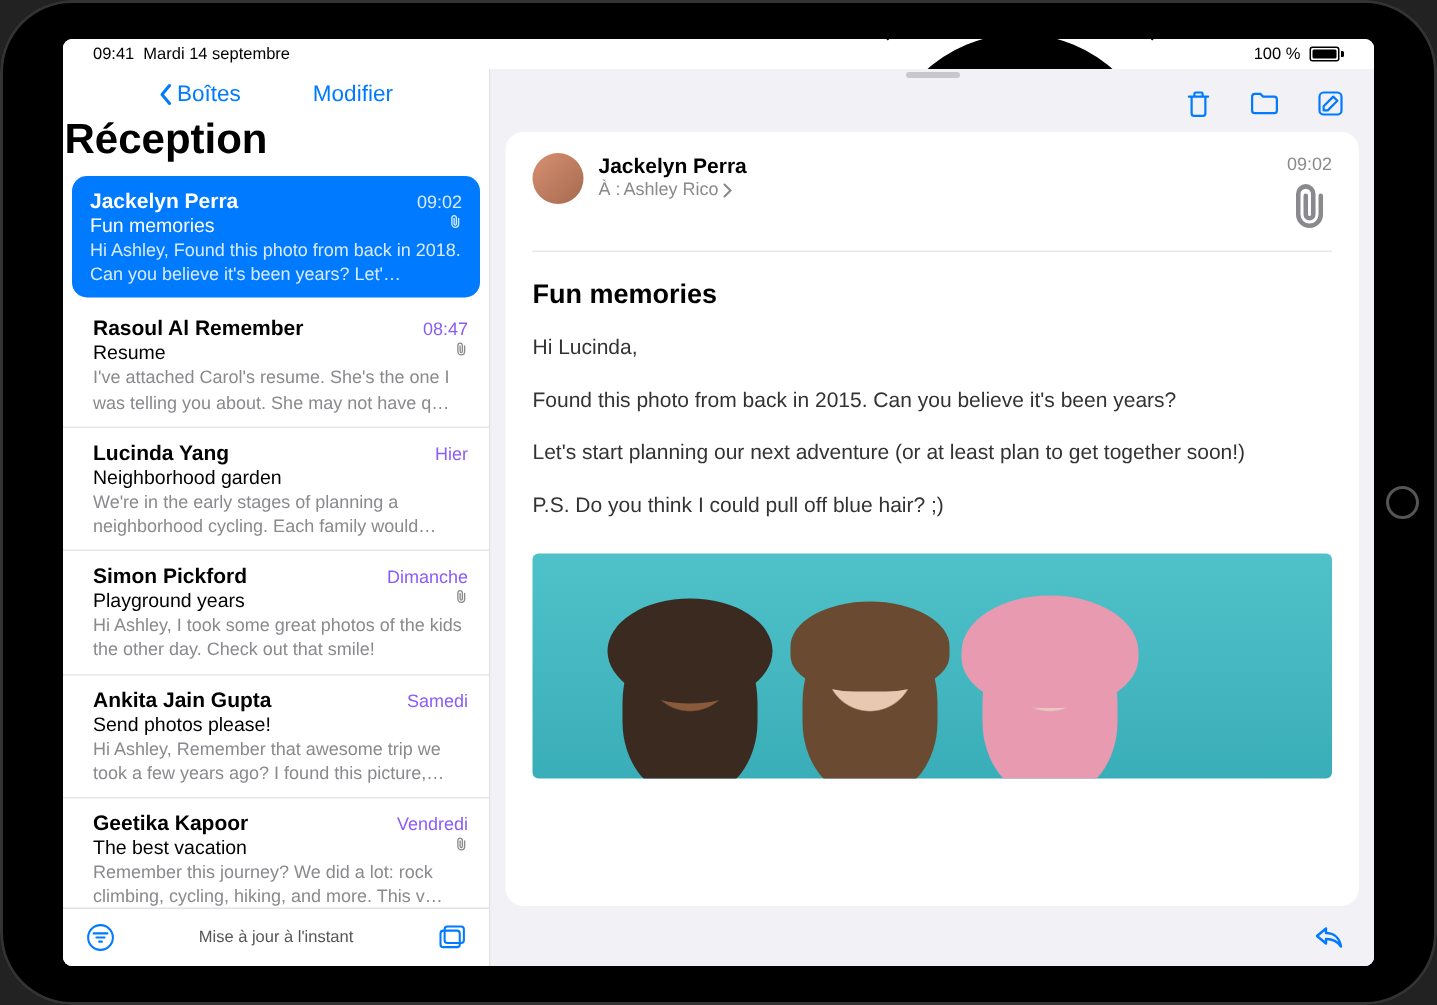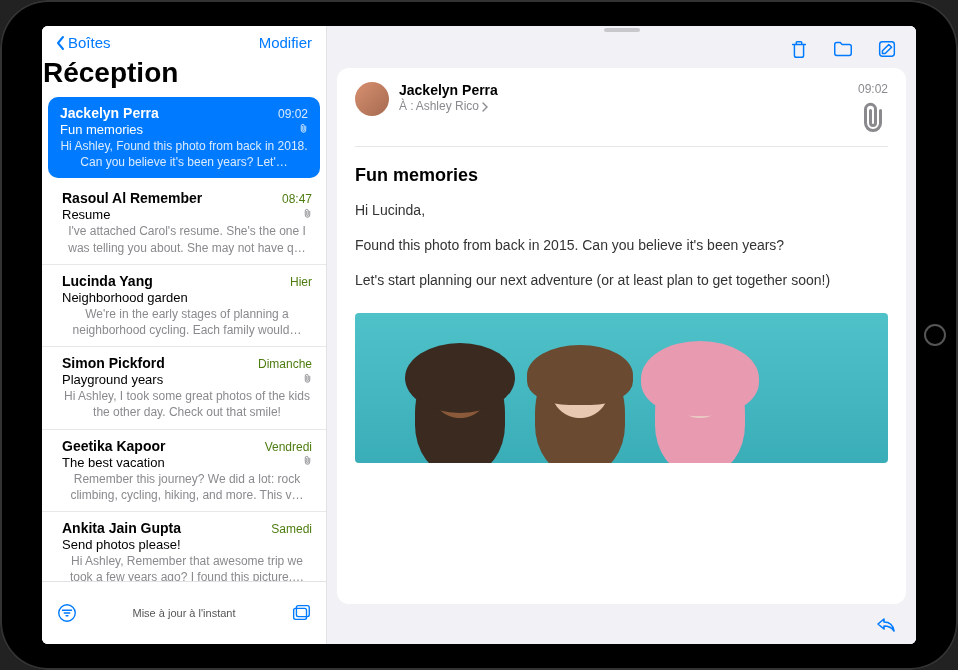--- a/index.html
+++ b/index.html
@@ -8,38 +8,38 @@
 .home-btn { position: absolute; right: 12px; top: 50%; transform: translateY(-50%); width: 22px; height: 22px; border: 2px solid #555; border-radius: 50%; }
 .screen { width: 100%; height: 100%; background: #f4f4f6; border-radius: 6px; overflow: hidden; display: flex; flex-direction: column; }
 .status-bar { height: 20px; display: flex; justify-content: space-between; align-items: center; padding: 0 20px; font-size: 11px; color: #000; background: #fff; }
 .status-left, .status-right { display: flex; align-items: center; gap: 6px; }
 .battery-icon { display: inline-flex; align-items: center; }
 .battery-body { width: 20px; height: 10px; border: 1px solid #000; border-radius: 2px; position: relative; }
 .battery-fill { position: absolute; inset: 1px; background: #000; border-radius: 1px; }
 .battery-tip { width: 2px; height: 4px; background: #000; margin-left: 1px; border-radius: 0 1px 1px 0; }
 .app { flex: 1; display: flex; background: #f2f2f6; overflow: hidden; }
 .sidebar { width: 285px; background: #fff; display: flex; flex-direction: column; border-right: 1px solid #e2e2e4; }
-.sb-nav { display: flex; justify-content: space-between; align-items: center; padding: 8px 14px 4px; }
+.sb-nav { display: flex; justify-content: center; align-items: center; padding: 8px 14px 4px; }
 .sb-back { color: #007aff; font-size: 15px; display: flex; align-items: center; gap: 2px; cursor: pointer; }
 .sb-edit { color: #007aff; font-size: 15px; cursor: pointer; margin-left: 48px; }
 .sb-title { font-size: 28px; font-weight: 700; padding: 2px 1px 8px; }
 .mail-list { flex: 1; overflow-y: auto; }
 .mail-item { padding: 8px 14px 8px 20px; border-bottom: 1px solid #e8e8ea; cursor: pointer; }
 .mail-item.selected { background: #007aff; color: #fff; border-radius: 10px; margin: 0 6px 4px; border-bottom: none; padding: 8px 12px; }
 .mail-row1 { display: flex; justify-content: space-between; align-items: baseline; }
 .mail-sender { font-weight: 600; font-size: 14px; }
-.mail-time { font-size: 12px; color: #4d7c0f; }
+.mail-time { font-size: 12px; color: #8b5cf6; }
 .mail-item.selected .mail-time { color: rgba(255,255,255,0.85); }
 .mail-subj-row { display: flex; justify-content: space-between; align-items: center; }
 .mail-subject { font-size: 13px; margin-top: 1px; }
-.mail-preview { font-size: 12px; color: #8a8a8e; margin-top: 1px; line-height: 1.35; max-height: 2.7em; overflow: hidden; text-align: center; }
+.mail-preview { font-size: 12px; color: #8a8a8e; margin-top: 1px; line-height: 1.35; max-height: 2.7em; overflow: hidden; }
 .mail-item.selected .mail-preview { color: rgba(255,255,255,0.85); }
 .attach-dot { font-size: 11px; color: #8a8a8e; }
 .mail-item.selected .attach-dot { color: rgba(255,255,255,0.85); }
-.sb-footer { display: flex; justify-content: space-between; align-items: center; padding: 20px 14px; border-top: 1px solid #e2e2e4; font-size: 11px; color: #555; }
+.sb-footer { display: flex; justify-content: space-between; align-items: center; padding: 8px 14px; border-top: 1px solid #e2e2e4; font-size: 11px; color: #555; }
 .sb-footer .icon-btn { color: #007aff; cursor: pointer; width: 22px; height: 22px; display: flex; align-items: center; justify-content: center; }
 .content { flex: 1; display: flex; flex-direction: column; background: #f2f2f6; position: relative; }
 .grabber { align-self: center; width: 36px; height: 4px; background: #c8c8cc; border-radius: 2px; margin-top: 2px; }
 .toolbar { display: flex; justify-content: flex-end; gap: 22px; padding: 6px 18px 8px; }
 .tb-btn { color: #007aff; cursor: pointer; width: 22px; height: 22px; display:flex; align-items:center; justify-content:center; }
 .message-card { margin: 0 10px; background: #fff; border-radius: 12px; flex: 1; padding: 14px 18px; overflow: hidden; display: flex; flex-direction: column; position: relative; }
 .msg-header { display: flex; gap: 10px; border-bottom: 1px solid #e8e8ea; padding-bottom: 8px; }
 .avatar { width: 34px; height: 34px; border-radius: 50%; background: linear-gradient(135deg,#d89070,#a56a50); flex-shrink: 0; }
 .msg-from { font-weight: 600; font-size: 14px; }
 .msg-to { font-size: 12px; color: #8a8a8e; margin-top: 1px; display: flex; align-items: center; gap: 2px; }
@@ -61,20 +61,40 @@
 .reply-btn { color: #007aff; cursor: pointer; width: 24px; height: 24px; }
 svg { width: 100%; height: 100%; }
 </style>
 </head>
 <body>
 
 <div class="device">
   <div class="home-btn"></div>
   <div class="screen">
 
+    <div class="status-bar">
+      <div class="status-left">
+        <span>09:41</span>
+        <span>Mardi 14 septembre</span>
+      </div>
+      <div class="status-right">
+        <span>
+          <svg viewBox="0 0 16 12">
+              <path d="M8 10.5a1.2 1.2 0 100-2.4 1.2 1.2 0 000 2.4zM4.5 6.8a5 5 0 017 0l-1 1a3.6 3.6 0 00-5 0zM2.3 4.6a8 8 0 0111.4 0l-1 1a6.6 6.6 0 00-9.4 0z" fill="#000"></path>
+            </svg>
+        </span>
+        <span>100 %</span>
+        <span class="battery-icon">
+          <span class="battery-body">
+              <span class="battery-fill"></span>
+            </span>
+            <span class="battery-tip"></span>
+        </span>
+      </div>
+    </div>
 
     <div class="app">
 
       <div class="sidebar">
         <div class="sb-nav">
           <div class="sb-back">
             <span style="width:10px;height:16px;display:inline-block">
               <svg viewBox="0 0 10 16">
                   <path d="M7 2L2 8l5 6" stroke="#007aff" stroke-width="2" fill="none" stroke-linecap="round" stroke-linejoin="round"></path>
                 </svg>
@@ -130,40 +150,40 @@
               <div class="mail-subj-row">
                 <span class="mail-subject">Playground years</span>
                 <span class="attach-dot"><svg viewBox="0 0 12 14" width="9" height="11">
                     <path d="M9 4v5a3 3 0 01-6 0V3.5a2 2 0 014 0V9a1 1 0 01-2 0V4" stroke="currentColor" stroke-width="1.2" fill="none" stroke-linecap="round"></path>
                   </svg></span>
               </div>
               <div class="mail-preview">Hi Ashley, I took some great photos of the kids the other day. Check out that smile!</div>
             </div>
             <div class="mail-item">
               <div class="mail-row1">
+                <span class="mail-sender">Ankita Jain Gupta</span>
+                <span class="mail-time">Samedi</span>
+              </div>
+              <div class="mail-subj-row">
+                <span class="mail-subject">Send photos please!</span>
+              </div>
+              <div class="mail-preview">Hi Ashley, Remember that awesome trip we took a few years ago? I found this picture,…</div>
+            </div>
+            <div class="mail-item">
+              <div class="mail-row1">
                 <span class="mail-sender">Geetika Kapoor</span>
                 <span class="mail-time">Vendredi</span>
               </div>
               <div class="mail-subj-row">
                 <span class="mail-subject">The best vacation</span>
                 <span class="attach-dot"><svg viewBox="0 0 12 14" width="9" height="11">
                     <path d="M9 4v5a3 3 0 01-6 0V3.5a2 2 0 014 0V9a1 1 0 01-2 0V4" stroke="currentColor" stroke-width="1.2" fill="none" stroke-linecap="round"></path>
                   </svg></span>
               </div>
               <div class="mail-preview">Remember this journey? We did a lot: rock climbing, cycling, hiking, and more. This v…</div>
-            </div>
-            <div class="mail-item">
-              <div class="mail-row1">
-                <span class="mail-sender">Ankita Jain Gupta</span>
-                <span class="mail-time">Samedi</span>
-              </div>
-              <div class="mail-subj-row">
-                <span class="mail-subject">Send photos please!</span>
-              </div>
-              <div class="mail-preview">Hi Ashley, Remember that awesome trip we took a few years ago? I found this picture,…</div>
             </div>
           </div>
 
         <div class="sb-footer">
           <div class="icon-btn">
             <svg viewBox="0 0 24 24">
                 <circle cx="12" cy="12" r="9" stroke="#007aff" stroke-width="1.5" fill="none"></circle>
                 <path d="M7 9h10M9 12h6M11 15h2" stroke="#007aff" stroke-width="1.5" stroke-linecap="round"></path>
               </svg>
           </div>
@@ -222,20 +242,21 @@
               </div>
             </div>
           </div>
 
           <div class="msg-subject">Fun memories</div>
 
           <div class="msg-body">
             <p>Hi Lucinda,</p>
             <p>Found this photo from back in 2015. Can you believe it's been years?</p>
             <p>Let's start planning our next adventure (or at least plan to get together soon!)</p>
+            <p>P.S. Do you think I could pull off blue hair? ;)</p>
           </div>
 
           <div class="photo">
             <div class="person p1"></div>
             <div class="person p2"></div>
             <div class="person p3"></div>
           </div>
         </div>
 
         <div class="content-footer">

